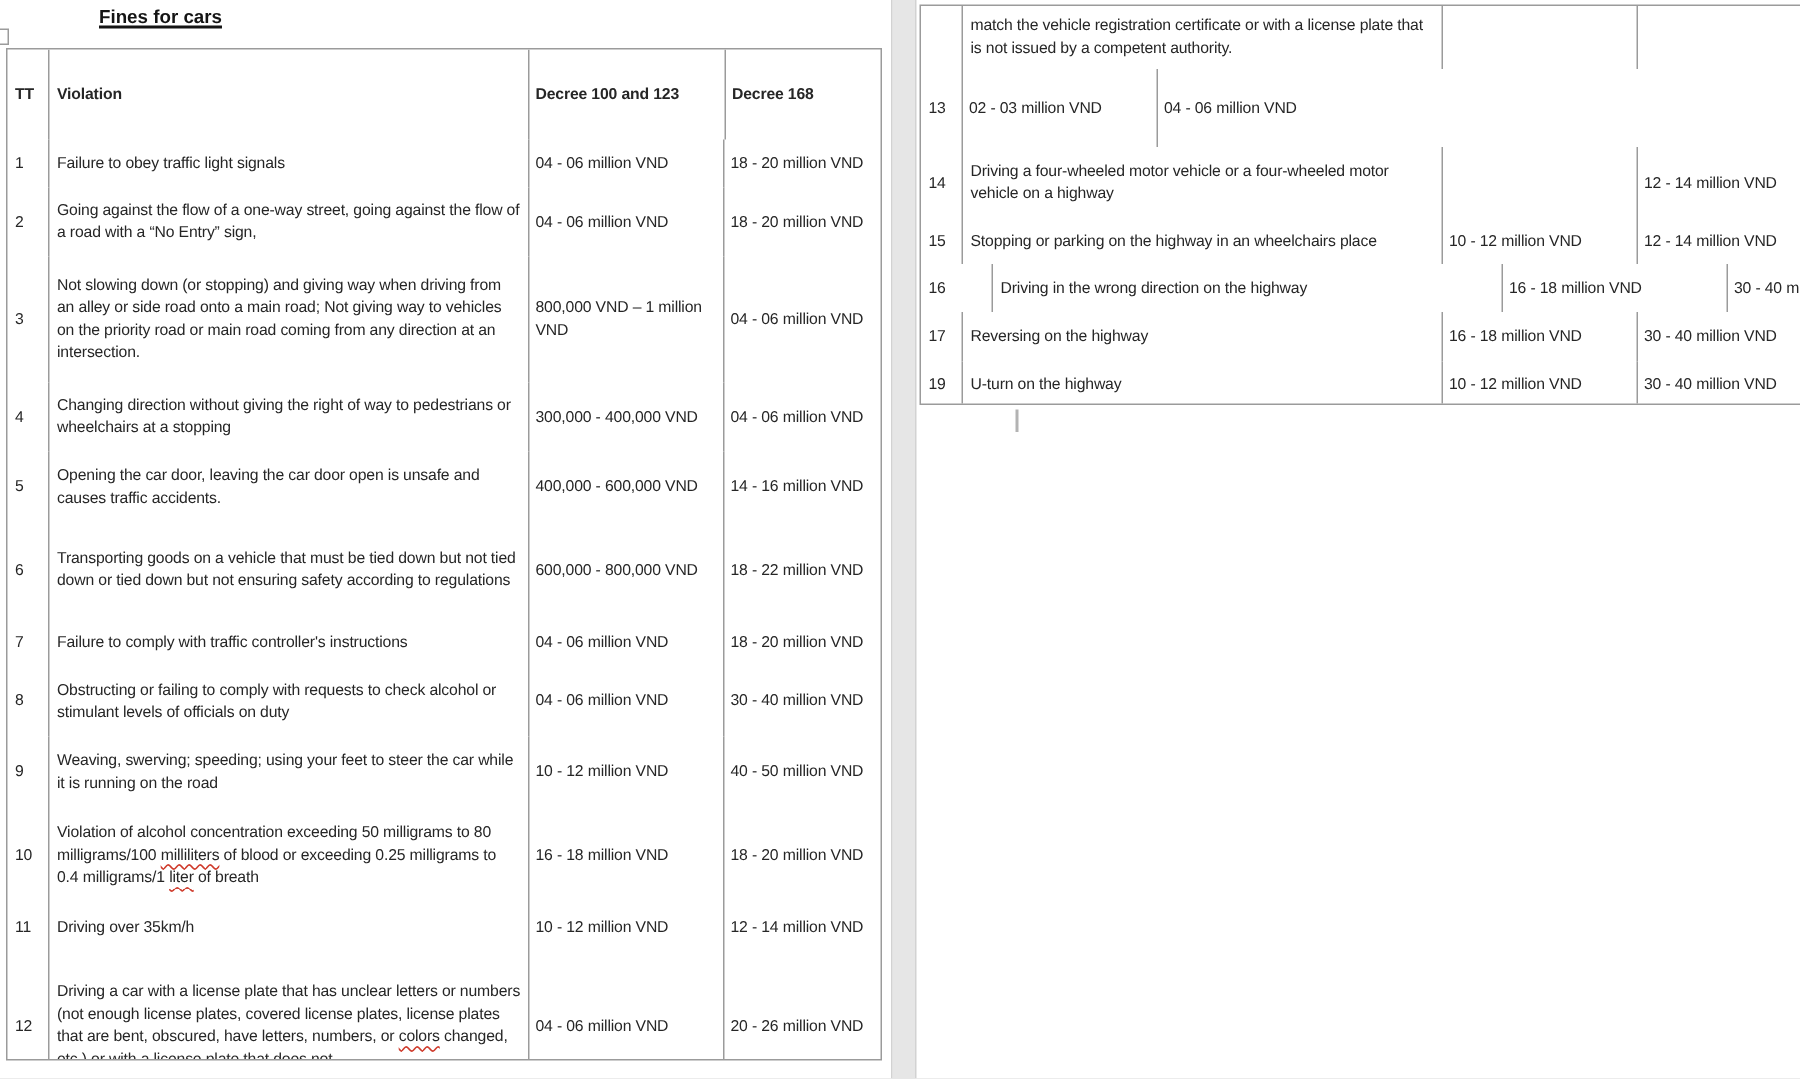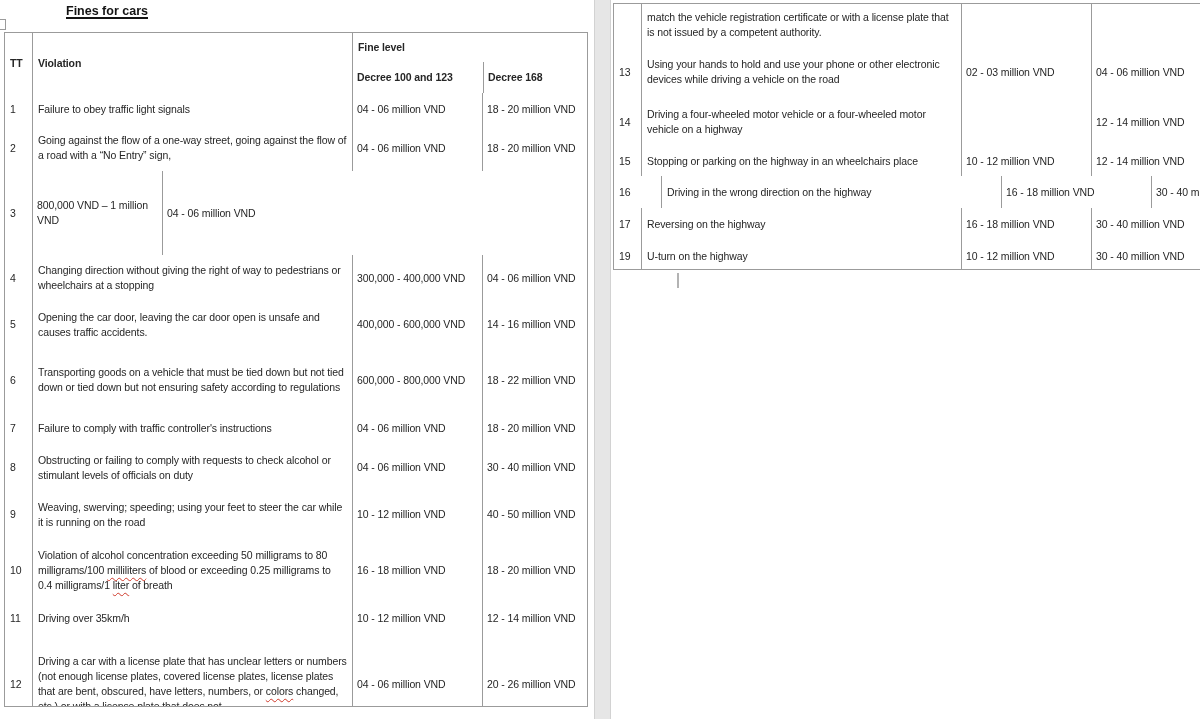--- a/index.html
+++ b/index.html
@@ -65,21 +65,20 @@
 
 <section class="page page-left">
   <div class="stray-cell"></div>
   <h1 class="doc-title">Fines for cars</h1>
 
   <div class="tbl tbl-left">
     <div class="hdr">
       <div class="c c-tt hc">TT</div>
       <div class="c c-vi hc">Violation</div>
       <div class="fine-group">
-        <div class="fl-cell">Fine level</div>
         <div class="fl-sub">
           <div class="d100">Decree 100 and 123</div>
           <div class="d168">Decree 168</div>
         </div>
       </div>
     </div>
     <div class="rows" id="left-rows">
         <div class="row" style="min-height: 32px;">
           <div class="c c-tt">1</div>
           <div class="c c-vi">
@@ -91,20 +90,23 @@
         <div class="row" style="min-height: 46px;">
           <div class="c c-tt">2</div>
           <div class="c c-vi">
             <span class="vtext"><span>Going against the flow of a one-way street, going against the flow of a road with a “No Entry” sign,</span></span>
           </div>
           <div class="c c-d1">04 - 06 million VND</div>
           <div class="c c-d2">18 - 20 million VND</div>
         </div>
         <div class="row" style="min-height: 84px;">
           <div class="c c-tt">3</div>
+          <div class="c c-vi">
+            <span class="vtext"><span>Not slowing down (or stopping) and giving way when driving from an alley or side road onto a main road; Not giving way to vehicles on the priority road or main road coming from any direction at an intersection.</span></span>
+          </div>
           <div class="c c-d1">800,000 VND – 1 million VND</div>
           <div class="c c-d2">04 - 06 million VND</div>
         </div>
         <div class="row" style="min-height: 46px;">
           <div class="c c-tt">4</div>
           <div class="c c-vi">
             <span class="vtext"><span>Changing direction without giving the right of way to pedestrians or wheelchairs at a stopping</span></span>
           </div>
           <div class="c c-d1">300,000 - 400,000 VND</div>
           <div class="c c-d2">04 - 06 million VND</div>
@@ -183,23 +185,20 @@
         <div class="row cont" style="min-height: 42px;">
           <div class="c c-tt"></div>
           <div class="c c-vi">
             <span class="vtext"><span>match the vehicle registration certificate or with a license plate that is not issued by a competent authority.</span></span>
           </div>
           <div class="c c-d1"></div>
           <div class="c c-d2"></div>
         </div>
         <div class="row" style="min-height: 52px;">
           <div class="c c-tt">13</div>
-          <div class="c c-vi">
-            <span class="vtext"><span>Using your hands to hold and use your phone or other electronic devices while driving a vehicle on the road</span></span>
-          </div>
           <div class="c c-d1">02 - 03 million VND</div>
           <div class="c c-d2">04 - 06 million VND</div>
         </div>
         <div class="row" style="min-height: 48px;">
           <div class="c c-tt">14</div>
           <div class="c c-vi">
             <span class="vtext"><span>Driving a four-wheeled motor vehicle or a four-wheeled motor vehicle on a highway</span></span>
           </div>
           <div class="c c-d1"></div>
           <div class="c c-d2">12 - 14 million VND</div>

